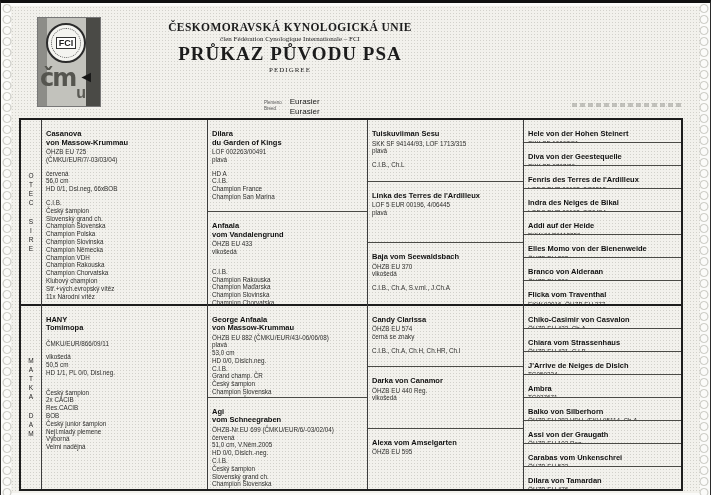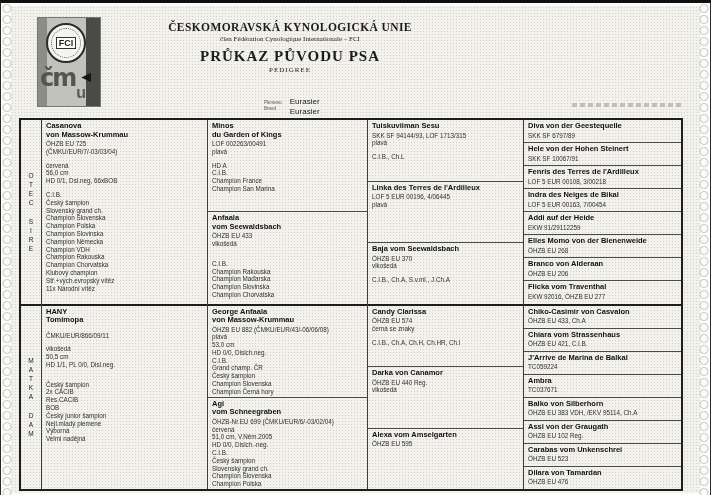--- a/index.html
+++ b/index.html
@@ -28,39 +28,39 @@
              font-family:"Liberation Sans",sans-serif;}
   .cmku{position:absolute;left:2px;top:48px;width:56px;height:38px;overflow:hidden;}
   .cmku-cm{font-size:24px;line-height:24px;font-weight:bold;color:#55554f;letter-spacing:-2px;
            font-family:"DejaVu Sans",sans-serif;}
   .cmku-arrow{position:absolute;right:2px;top:2px;font-size:16px;color:#161616;}
   .cmku-u{position:absolute;right:10px;top:18px;font-size:16px;font-weight:bold;color:#5a5a54;}
   .head-text{position:absolute;left:95px;top:10px;width:352px;text-align:center;
              font-family:"Liberation Serif",serif;}
   .org-name{font-size:11.5px;font-weight:bold;letter-spacing:.4px;}
   .org-sub{font-size:7px;margin-top:2px;color:#222;}
-  .doc-title{font-size:15px;font-weight:bold;letter-spacing:1px;margin-top:5px;}
+  .doc-title{font-size:19px;font-weight:bold;letter-spacing:1px;}
   .doc-sub{font-size:7px;letter-spacing:1px;margin-top:1px;}
   .breed-block{position:absolute;left:245px;top:86px;display:flex;gap:8px;}
   .breed-labels{font-size:4.5px;color:#555;line-height:6px;padding-top:3px;}
   .breed-values{font-size:8px;line-height:9.5px;color:#1a1a1a;}
   .print-smudge{position:absolute;right:18px;top:92px;width:112px;height:4px;opacity:.55;
                 background:repeating-linear-gradient(90deg,#9a9a94 0 5px,transparent 5px 8px);}
 
   
   .table{position:absolute;left:18px;top:115px;width:664px;height:373px;
          border:2px solid #1d1d1d;box-sizing:border-box;display:flex;background:transparent;}
   .side{width:20px;border-right:1px solid #3c3c3c;display:flex;flex-direction:column;}
   .side-half{flex:1;display:flex;flex-direction:column;align-items:center;justify-content:center;gap:12px;}
   .side-half.top{border-bottom:2px solid #1d1d1d;}
   .vert{display:flex;flex-direction:column;align-items:center;gap:2px;font-size:6.5px;color:#222;}
   .gen{display:flex;flex-direction:column;border-right:1px solid #3c3c3c;box-sizing:border-box;}
   .gen:last-child{border-right:none;}
   .gen-0{width:166px;}.gen-1{width:160px;}.gen-2{width:156px;}.gen-3{flex:1;}
-  .cell{flex:1;border-bottom:1px solid #4a4a46;padding:2px 4px;box-sizing:border-box;overflow:hidden;}
+  .cell{flex:1;border-bottom:1px solid #4a4a46;padding:10px 4px;box-sizing:border-box;overflow:hidden;}
   .cell:last-child{border-bottom:none;}
   .cell.mid{border-bottom:2px solid #1d1d1d;}
   .cell-title{font-size:7.5px;font-weight:bold;line-height:8.5px;color:#111;margin-bottom:1px;}
   .cell-line{font-size:6.3px;line-height:7.8px;color:#2e2e2c;}
   .cell-gap{height:6px;}
 </style>
 </head>
 <body>
 
 <div class="screen">
@@ -176,35 +176,35 @@
           <div class="cell-line">BOB</div>
           <div class="cell-line">Český junior šampion</div>
           <div class="cell-line">Nejl.mladý plemene</div>
           <div class="cell-line">Výborná</div>
           <div class="cell-line">Velmi nadějná</div>
         </div>
       </div>
     <div class="gen gen-1">
         <div class="cell">
           <div class="cell-title">
-            <div>Minos</div>
+            <div>Dilara</div>
             <div>du Garden of Kings</div>
           </div>
           <div class="cell-line">LOF 002263/00491</div>
           <div class="cell-line">plavá</div>
           <div class="cell-gap"></div>
           <div class="cell-line">HD A</div>
           <div class="cell-line">C.I.B.</div>
           <div class="cell-line">Champion France</div>
           <div class="cell-line">Champion San Marina</div>
         </div>
         <div class="cell mid">
           <div class="cell-title">
             <div>Anfaala</div>
-            <div>vom Seewaldsbach</div>
+            <div>vom Vandalengrund</div>
           </div>
           <div class="cell-line">ÖHZB EU 433</div>
           <div class="cell-line">vlkošedá</div>
           <div class="cell-gap"></div>
           <div class="cell-gap"></div>
           <div class="cell-line">C.I.B.</div>
           <div class="cell-line">Champion Rakouska</div>
           <div class="cell-line">Champion Maďarska</div>
           <div class="cell-line">Champion Slovinska</div>
           <div class="cell-line">Champion Chorvatska</div>
@@ -285,32 +285,32 @@
         <div class="cell">
           <div class="cell-title">
             <div>Alexa vom Amselgarten</div>
           </div>
           <div class="cell-line">ÖHZB EU 595</div>
         </div>
       </div>
     <div class="gen gen-3">
         <div class="cell">
           <div class="cell-title">
+            <div>Hele von der Hohen Steinert</div>
+          </div>
+          <div class="cell-line">SKK SF 10067/91</div>
+        </div>
+        <div class="cell">
+          <div class="cell-title">
             <div>Diva von der Geestequelle</div>
           </div>
           <div class="cell-line">SKK SF 6797/89</div>
         </div>
         <div class="cell">
           <div class="cell-title">
-            <div>Hele von der Hohen Steinert</div>
-          </div>
-          <div class="cell-line">SKK SF 10067/91</div>
-        </div>
-        <div class="cell">
-          <div class="cell-title">
             <div>Fenris des Terres de l'Ardilleux</div>
           </div>
           <div class="cell-line">LOF 5 EUR 00108, 3/00218</div>
         </div>
         <div class="cell">
           <div class="cell-title">
             <div>Indra des Neiges de Bikal</div>
           </div>
           <div class="cell-line">LOF 5 EUR 00163, 7/00454</div>
         </div>
@@ -345,21 +345,21 @@
           <div class="cell-line">ÖHZB EU 433, Ch.A</div>
         </div>
         <div class="cell">
           <div class="cell-title">
             <div>Chiara vom Strassenhaus</div>
           </div>
           <div class="cell-line">ÖHZB EU 421, C.I.B.</div>
         </div>
         <div class="cell">
           <div class="cell-title">
-            <div>J'Arrive de Marina de Balkal</div>
+            <div>J'Arrive de Neiges de Dislch</div>
           </div>
           <div class="cell-line">TC059224</div>
         </div>
         <div class="cell">
           <div class="cell-title">
             <div>Ambra</div>
           </div>
           <div class="cell-line">TC037671</div>
         </div>
         <div class="cell">

